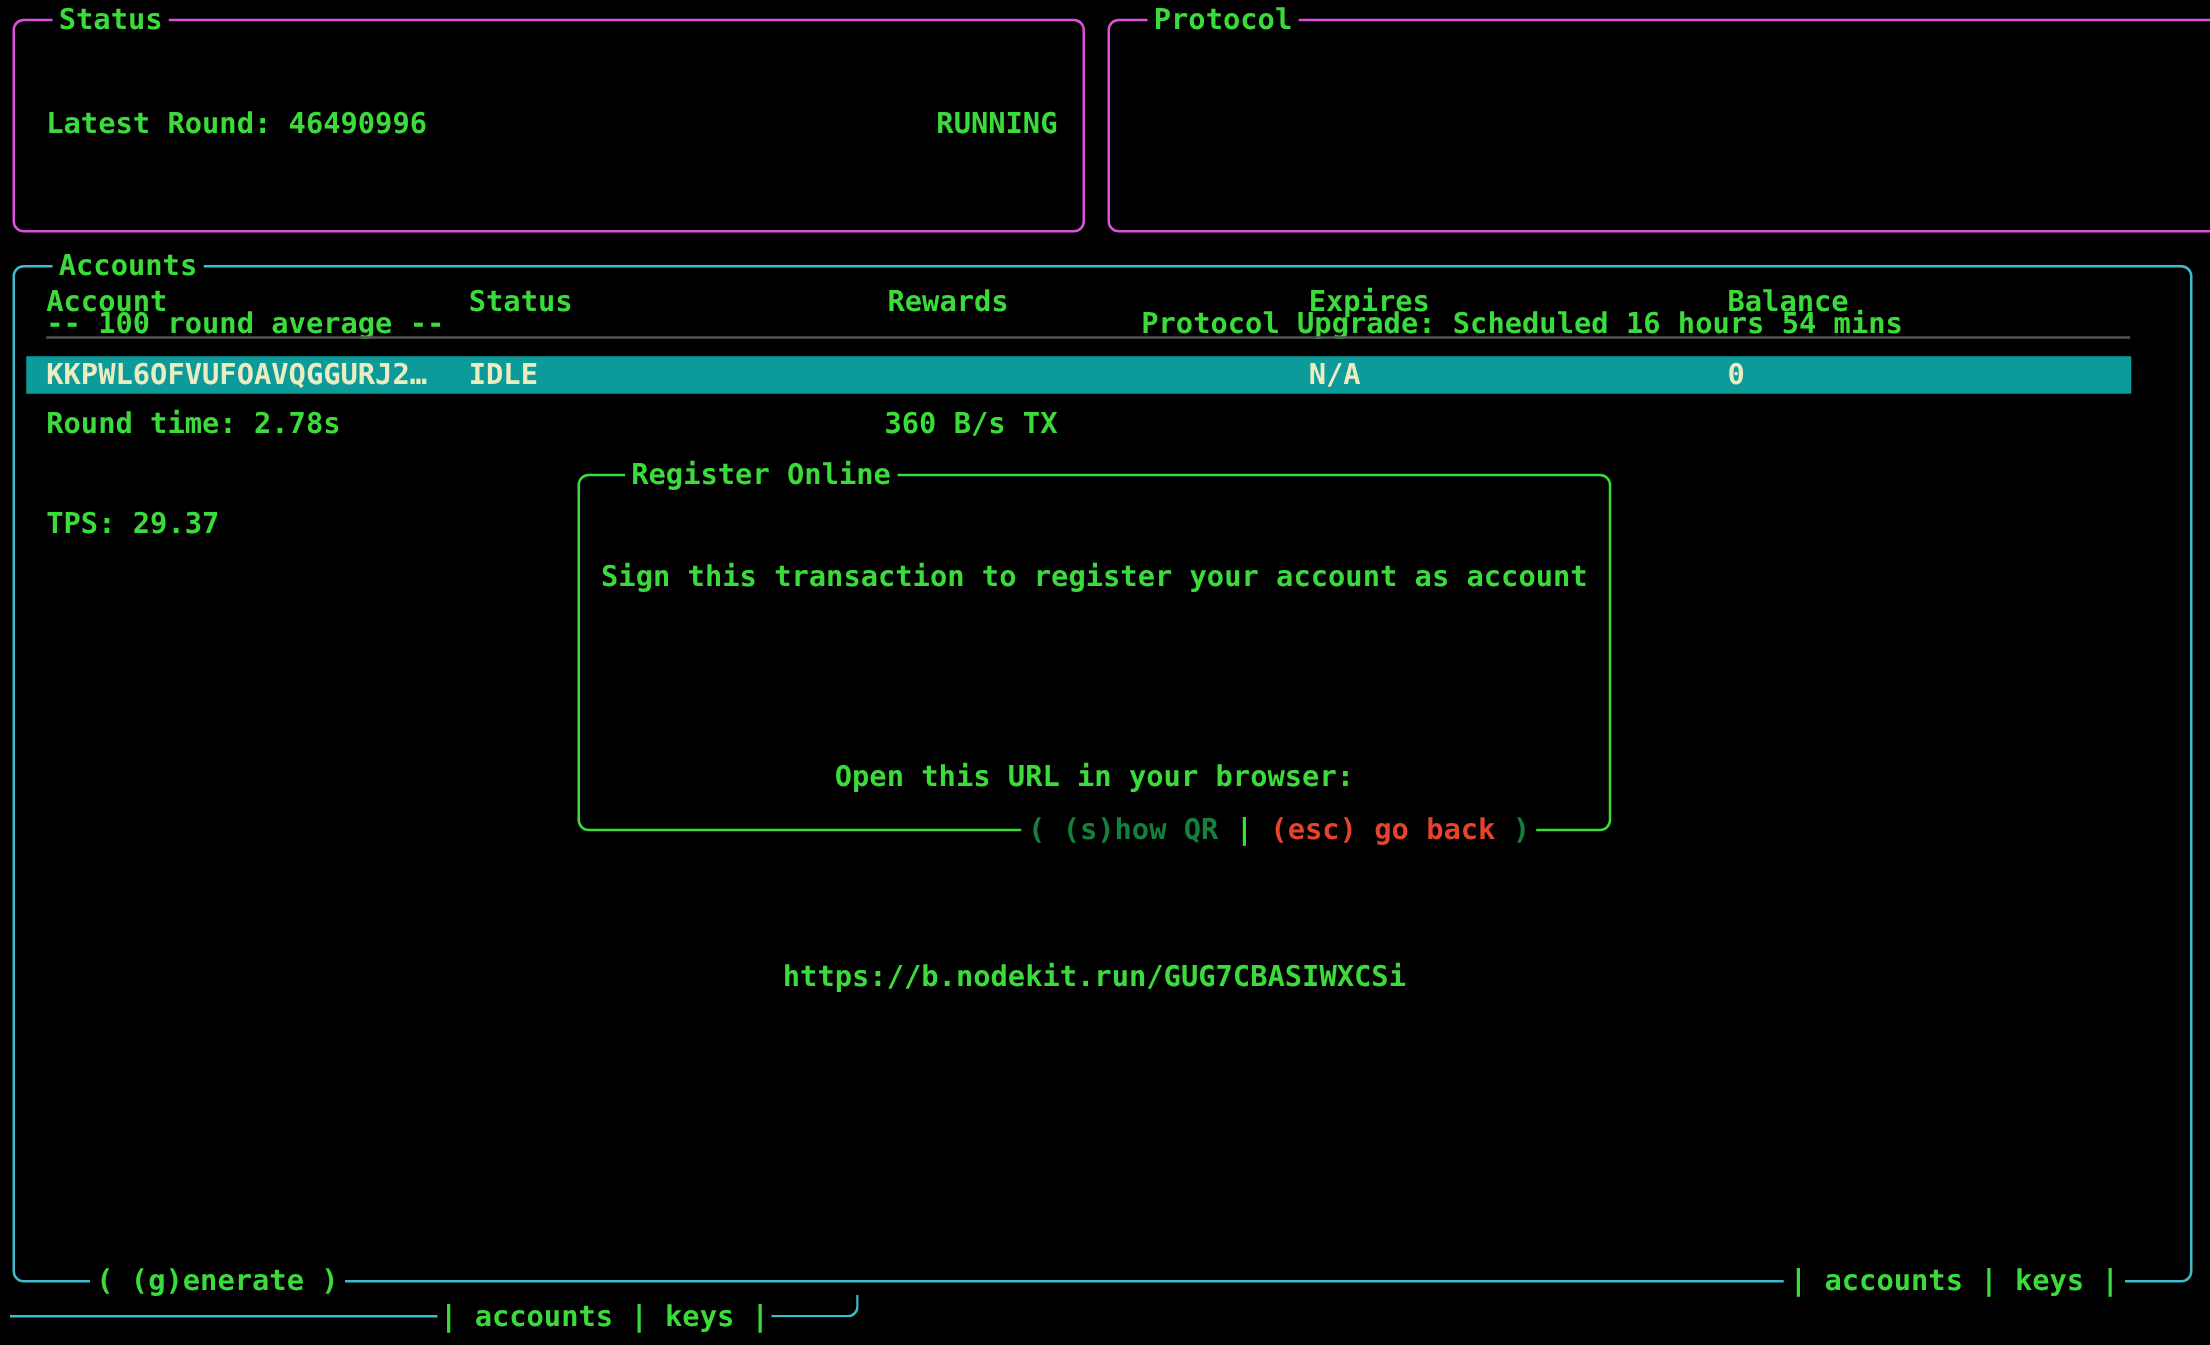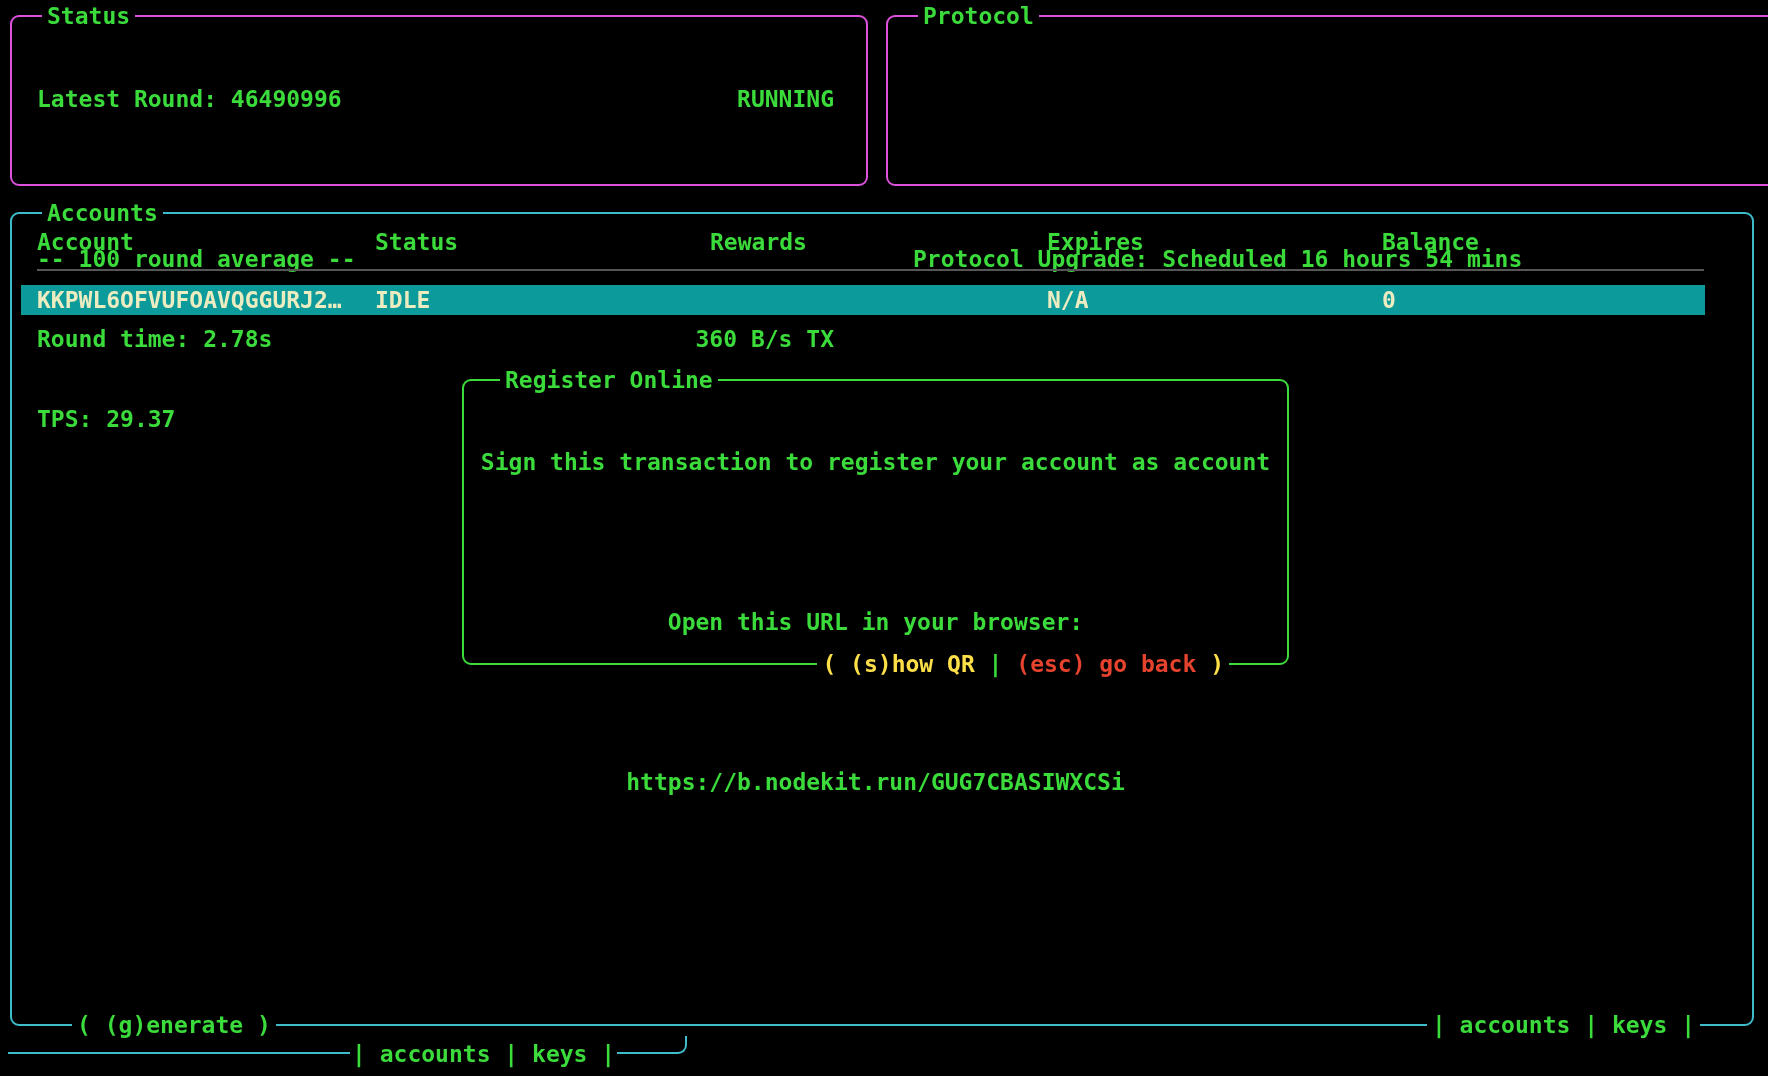--- a/index.html
+++ b/index.html
@@ -25,21 +25,21 @@
   .border-label {
     position:absolute; bottom:-15px;
     background:#000; padding:0 5px;
     line-height:28px;
   }
 
   #status-box   { left:10px;  top:15px;  width:858px;  height:171px; border-color:#dc52dc; }
   #protocol-box { left:886px; top:15px;  width:972px;  height:171px; border-color:#dc52dc; }
   #accounts-box { left:10px;  top:212px; width:1744px; height:814px; border-color:#3fbccb; }
 
-  .box-content { position:absolute; left:25px; right:32px; top:16px; }
+  .box-content { position:absolute; left:25px; right:20px; top:16px; }
   .trow { height:28px; line-height:28px; display:flex; justify-content:space-between; }
 
   
   .th { position:absolute; top:14px; line-height:28px; color:#3bdb3b; }
   .th-account { left:25px; }  .th-status { left:363px; } .th-rewards { left:698px; }
   .th-expires { left:1035px; } .th-balance { left:1370px; }
   #table-separator {
     position:absolute; top:55px; left:25px; width:1667px; height:2px;
     background:#565656;
   }
@@ -54,21 +54,21 @@
   
   #register-modal {
     left:462px; top:379px; width:827px; height:286px;
     border-color:#3bdb3b; background:#000; z-index:3;
   }
   #register-modal .box-content { left:2px; right:2px; top:15px; }
   .mline { height:28px; line-height:28px; text-align:center; }
   .warn { color:#e6432e; }
   .warn-icon { font-family:"DejaVu Sans", sans-serif; }
   #modal-footer { right:58px; }
-  .yellow { color:#fde047; }
+  .yellow { color:#15803d; }
   .green  { color:#3bdb3b; }
   .red    { color:#e6432e; }
 
   
   #generate-btn { left:60px; color:#3bdb3b;text-align:right; }
   #accounts-box-tabs { right:52px; }
   #bottom-line {
     position:absolute; left:8px; top:1052px; width:342px; height:2px;
     background:#3fbccb;
   }

